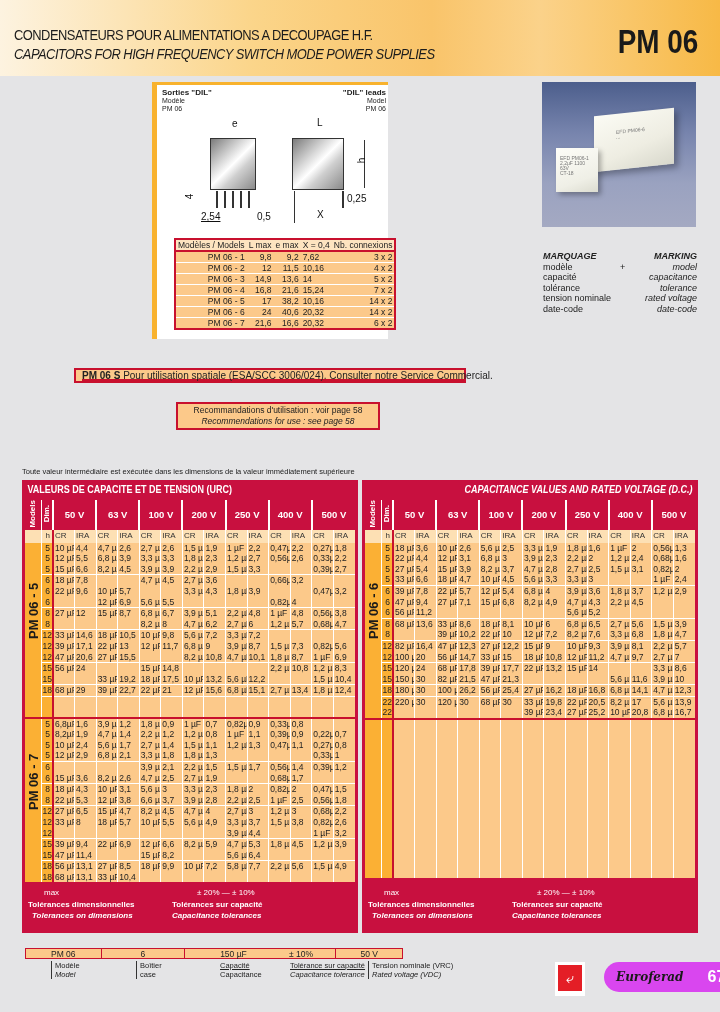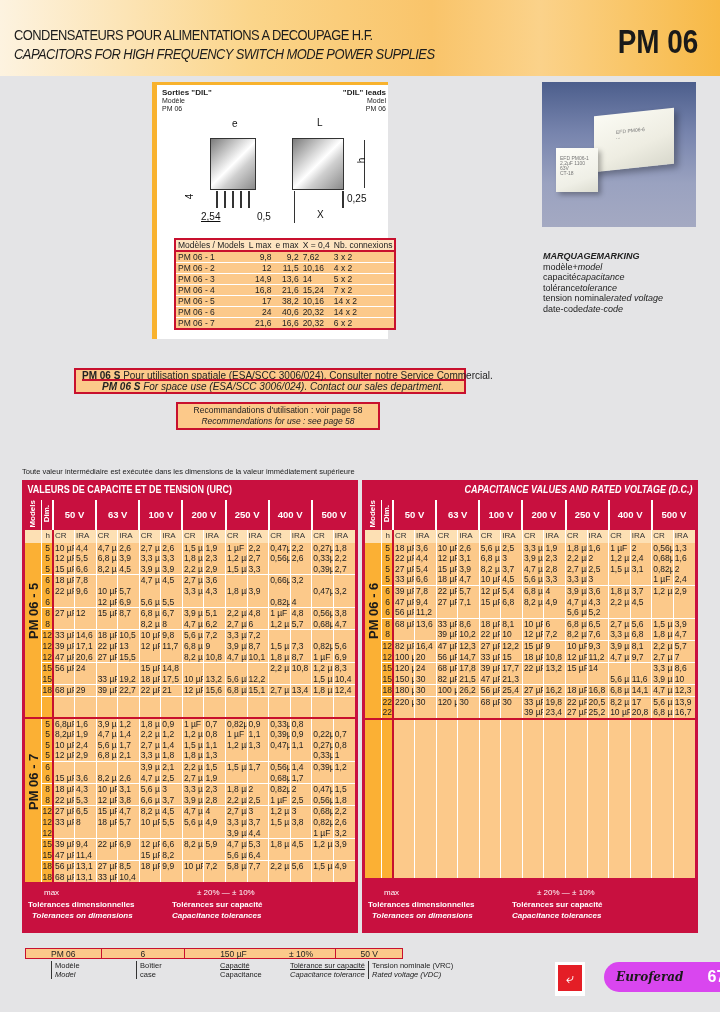--- a/index.html
+++ b/index.html
@@ -52,42 +52,42 @@
   .dim { position: absolute; font-size: 10px; color: #111; }
   .dim-line { position: absolute; background: #333; }
 
   .dims-table {
     position: absolute; left: 17px; top: 153px; width: 212px;
     border: 2px solid #c8102e; border-collapse: collapse;
     background: #fcc98a; font-size: 8.5px;
   }
   .dims-table th { font-weight: normal; padding: 0 2px; border-bottom: 2px solid #c8102e; white-space: nowrap; text-align: left; background: #fde4c0; }
   .dims-table td { padding: 0 2px; height: 10.5px; border-bottom: 1px solid #fff; white-space: nowrap; }
-  .dims-table td.c { text-align: left; }
+  .dims-table td.c { text-align: right; }
   .dims-table td.r { text-align: right; }
 
   .photo {
     position: absolute; left: 542px; top: 82px; width: 154px; height: 145px;
     background: linear-gradient(180deg, #4c5e8c 0%, #7784ad 35%, #9aa2c0 70%, #a4a9c2 100%);
   }
   .photo .big {
     position: absolute; left: 52px; top: 30px; width: 80px; height: 56px;
     background: linear-gradient(160deg, #fbfbf4 0%, #eeede2 60%, #d8d8cc 100%);
     box-shadow: 4px 4px 6px rgba(0,0,0,0.3);
     transform: skewY(-6deg);
   }
   .photo .small {
     position: absolute; left: 14px; top: 66px; width: 42px; height: 44px;
     background: linear-gradient(160deg, #fdfdf8 0%, #efefe6 70%, #dcdcd0 100%);
     box-shadow: 3px 3px 5px rgba(0,0,0,0.3);
   }
   .photo .label { position: absolute; font-size: 5px; color: #777; line-height: 5px; }
 
   .marking { position: absolute; left: 543px; top: 251px; width: 154px; font-size: 9px; line-height: 10.5px; }
-  .marking .row { display: flex; justify-content: flex-start; }
+  .marking .row { display: flex; justify-content: space-between; }
   .marking .head { font-weight: bold; font-style: italic; font-size: 9px; }
   .marking .en { font-style: italic; }
 
   .space-box {
     position: absolute; left: 74px; top: 368px; width: 392px;
     border: 2px solid #c8102e; background: #fcc98a; font-size: 10px; padding-left: 6px;
   }
   .space-box div { text-align: center; height: 11px; line-height: 11px; white-space: nowrap; }
   .space-box div:first-child { border-bottom: 2px solid #c8102e; }
 
@@ -297,21 +297,20 @@
       </div>
       <div class="row">
         <span>date-code</span>
         <span class="en">date-code</span>
       </div>
     </div>
 </div>
 
 <div class="space-box">
   <div><b>PM 06 S</b><span>  Pour utilisation spatiale (ESA/SCC 3006/024). Consulter notre Service Commercial.</span></div>
-  <div><b style="font-style:italic;">PM 06 S</b><span style="font-style:italic;">  For space use (ESA/SCC 3006/024). Contact our sales department.</span></div>
 </div>
 
 <div class="reco-box">
   <div>Recommandations d'utilisation : voir page 58</div>
   <div style="font-style:italic;">Recommendations for use : see page 58</div>
 </div>
 
 <div class="note" style="left:22px;">Toute valeur intermédiaire est exécutée dans les dimensions de la valeur immédiatement supérieure</div>
 <div class="note" style="right:24px;margin-top:20px;">For intermediate value, the dimensions are those of the immediately superior value</div>
 

